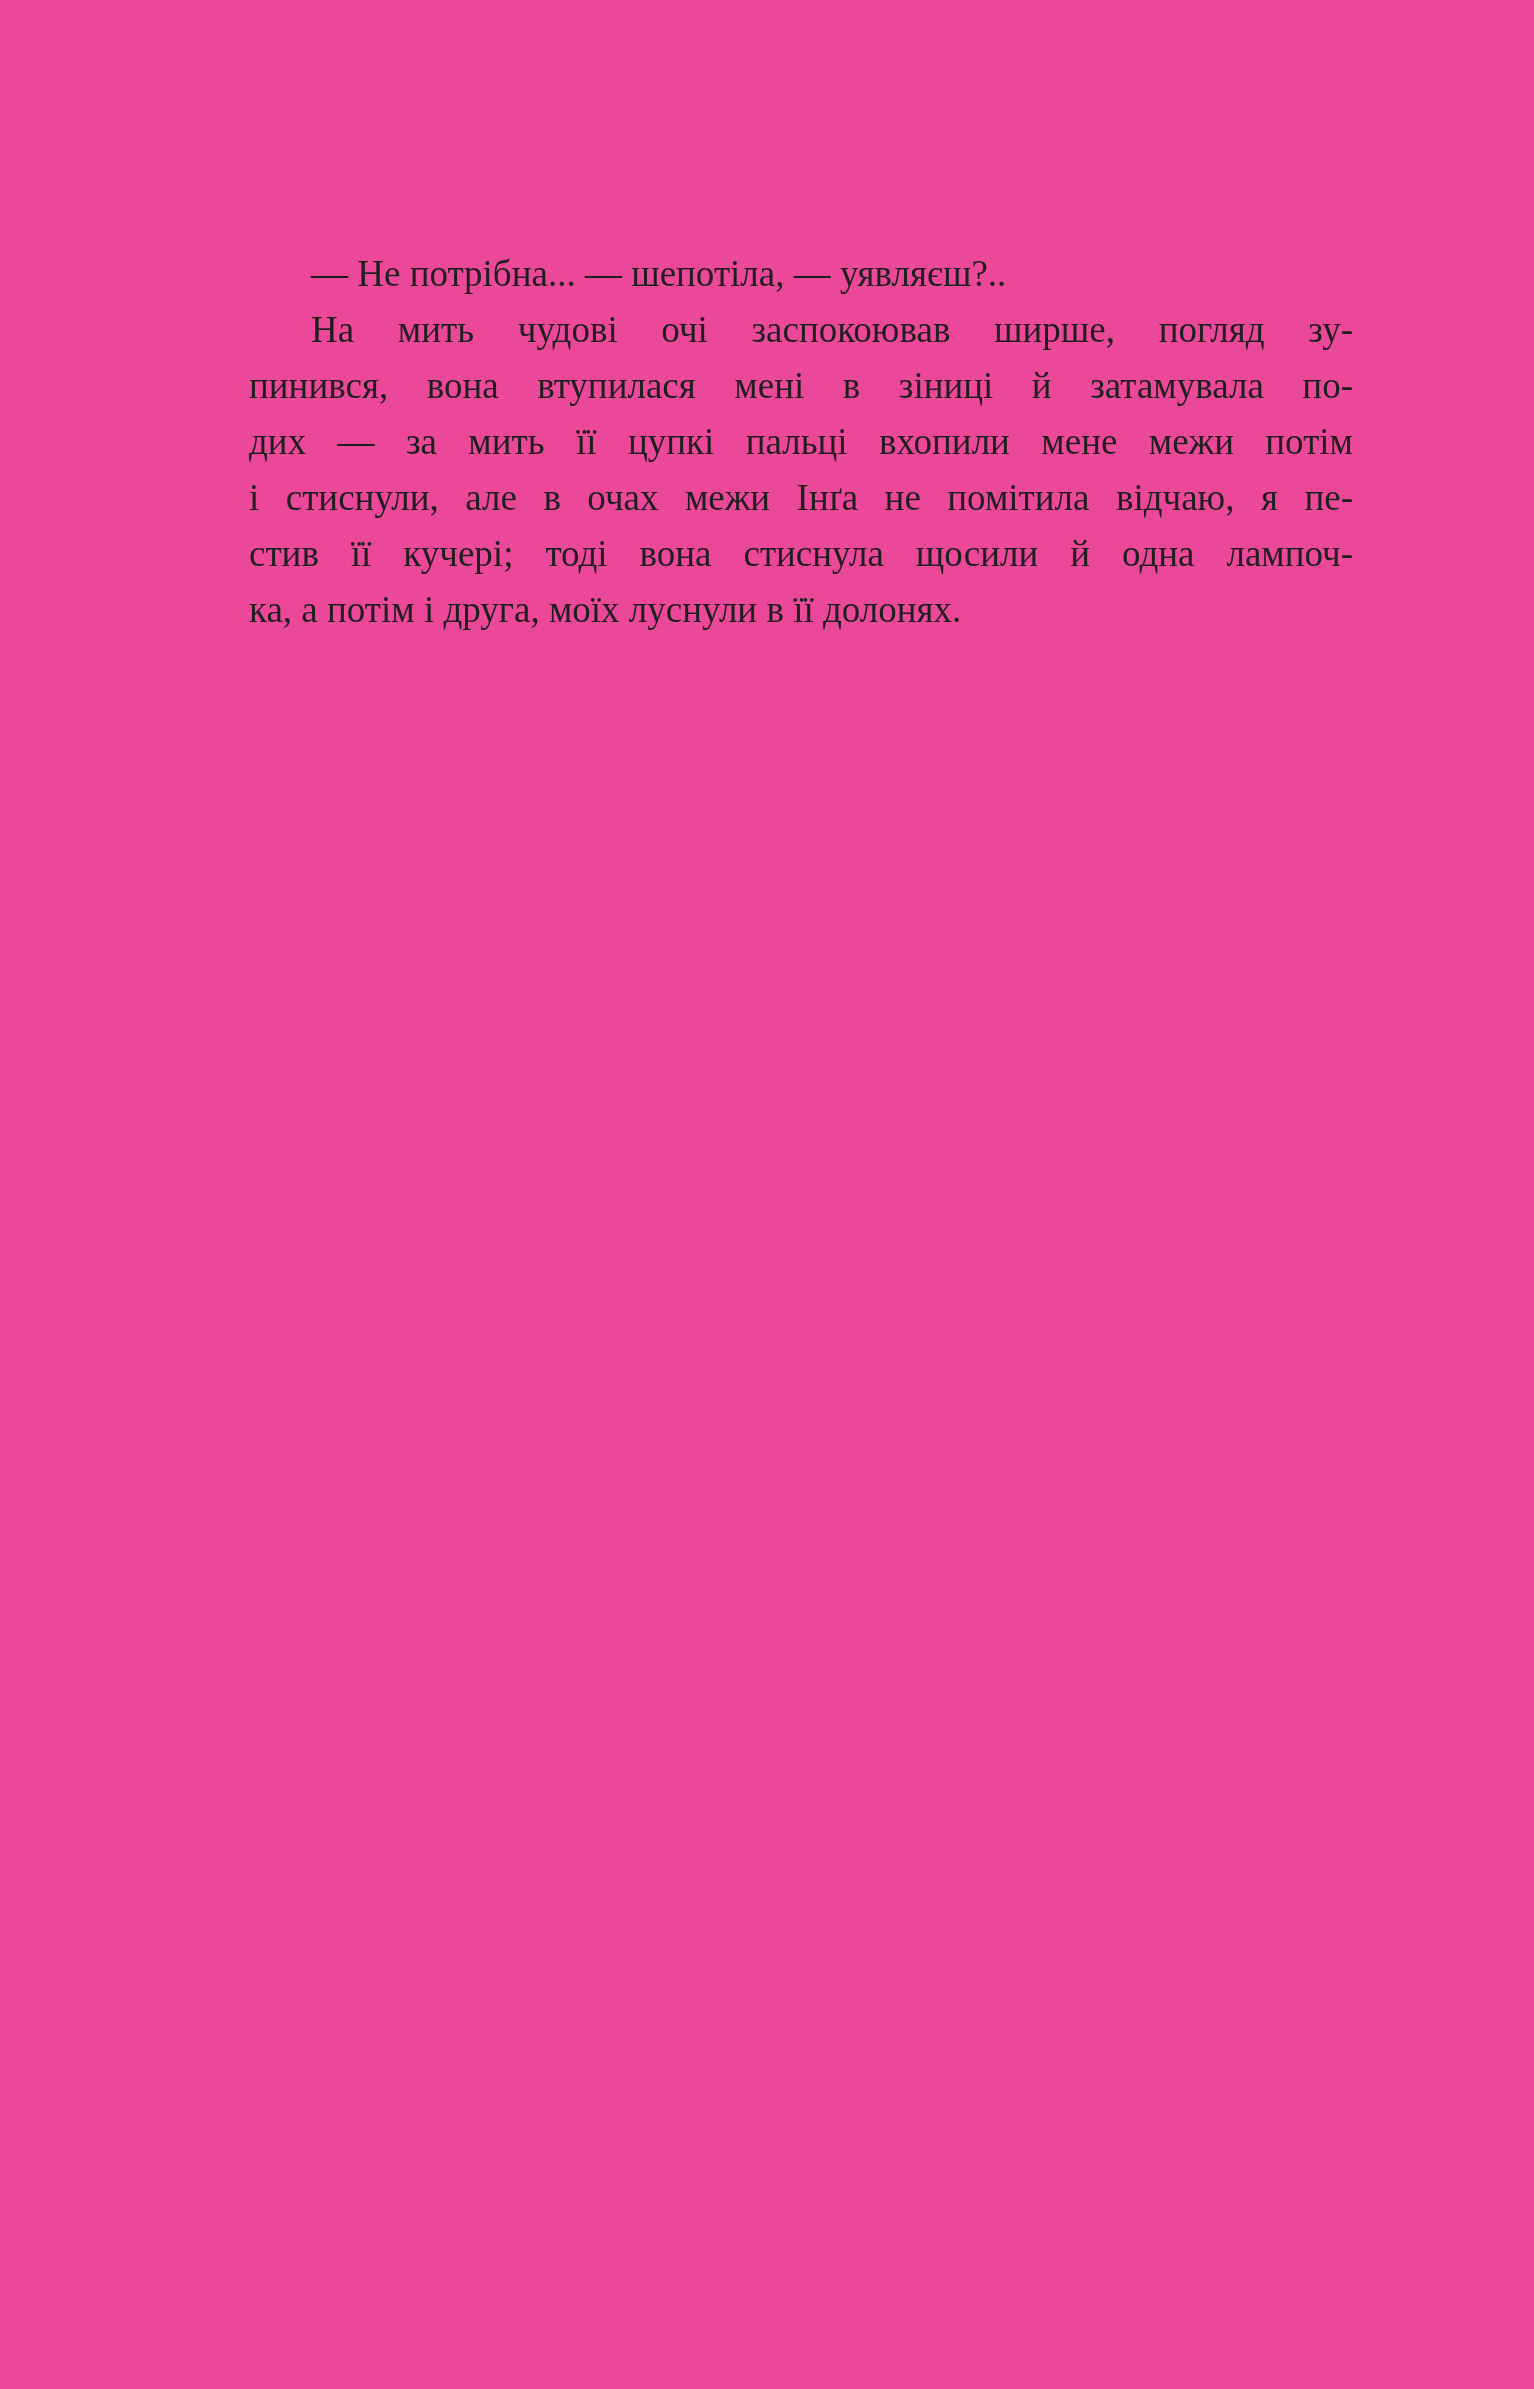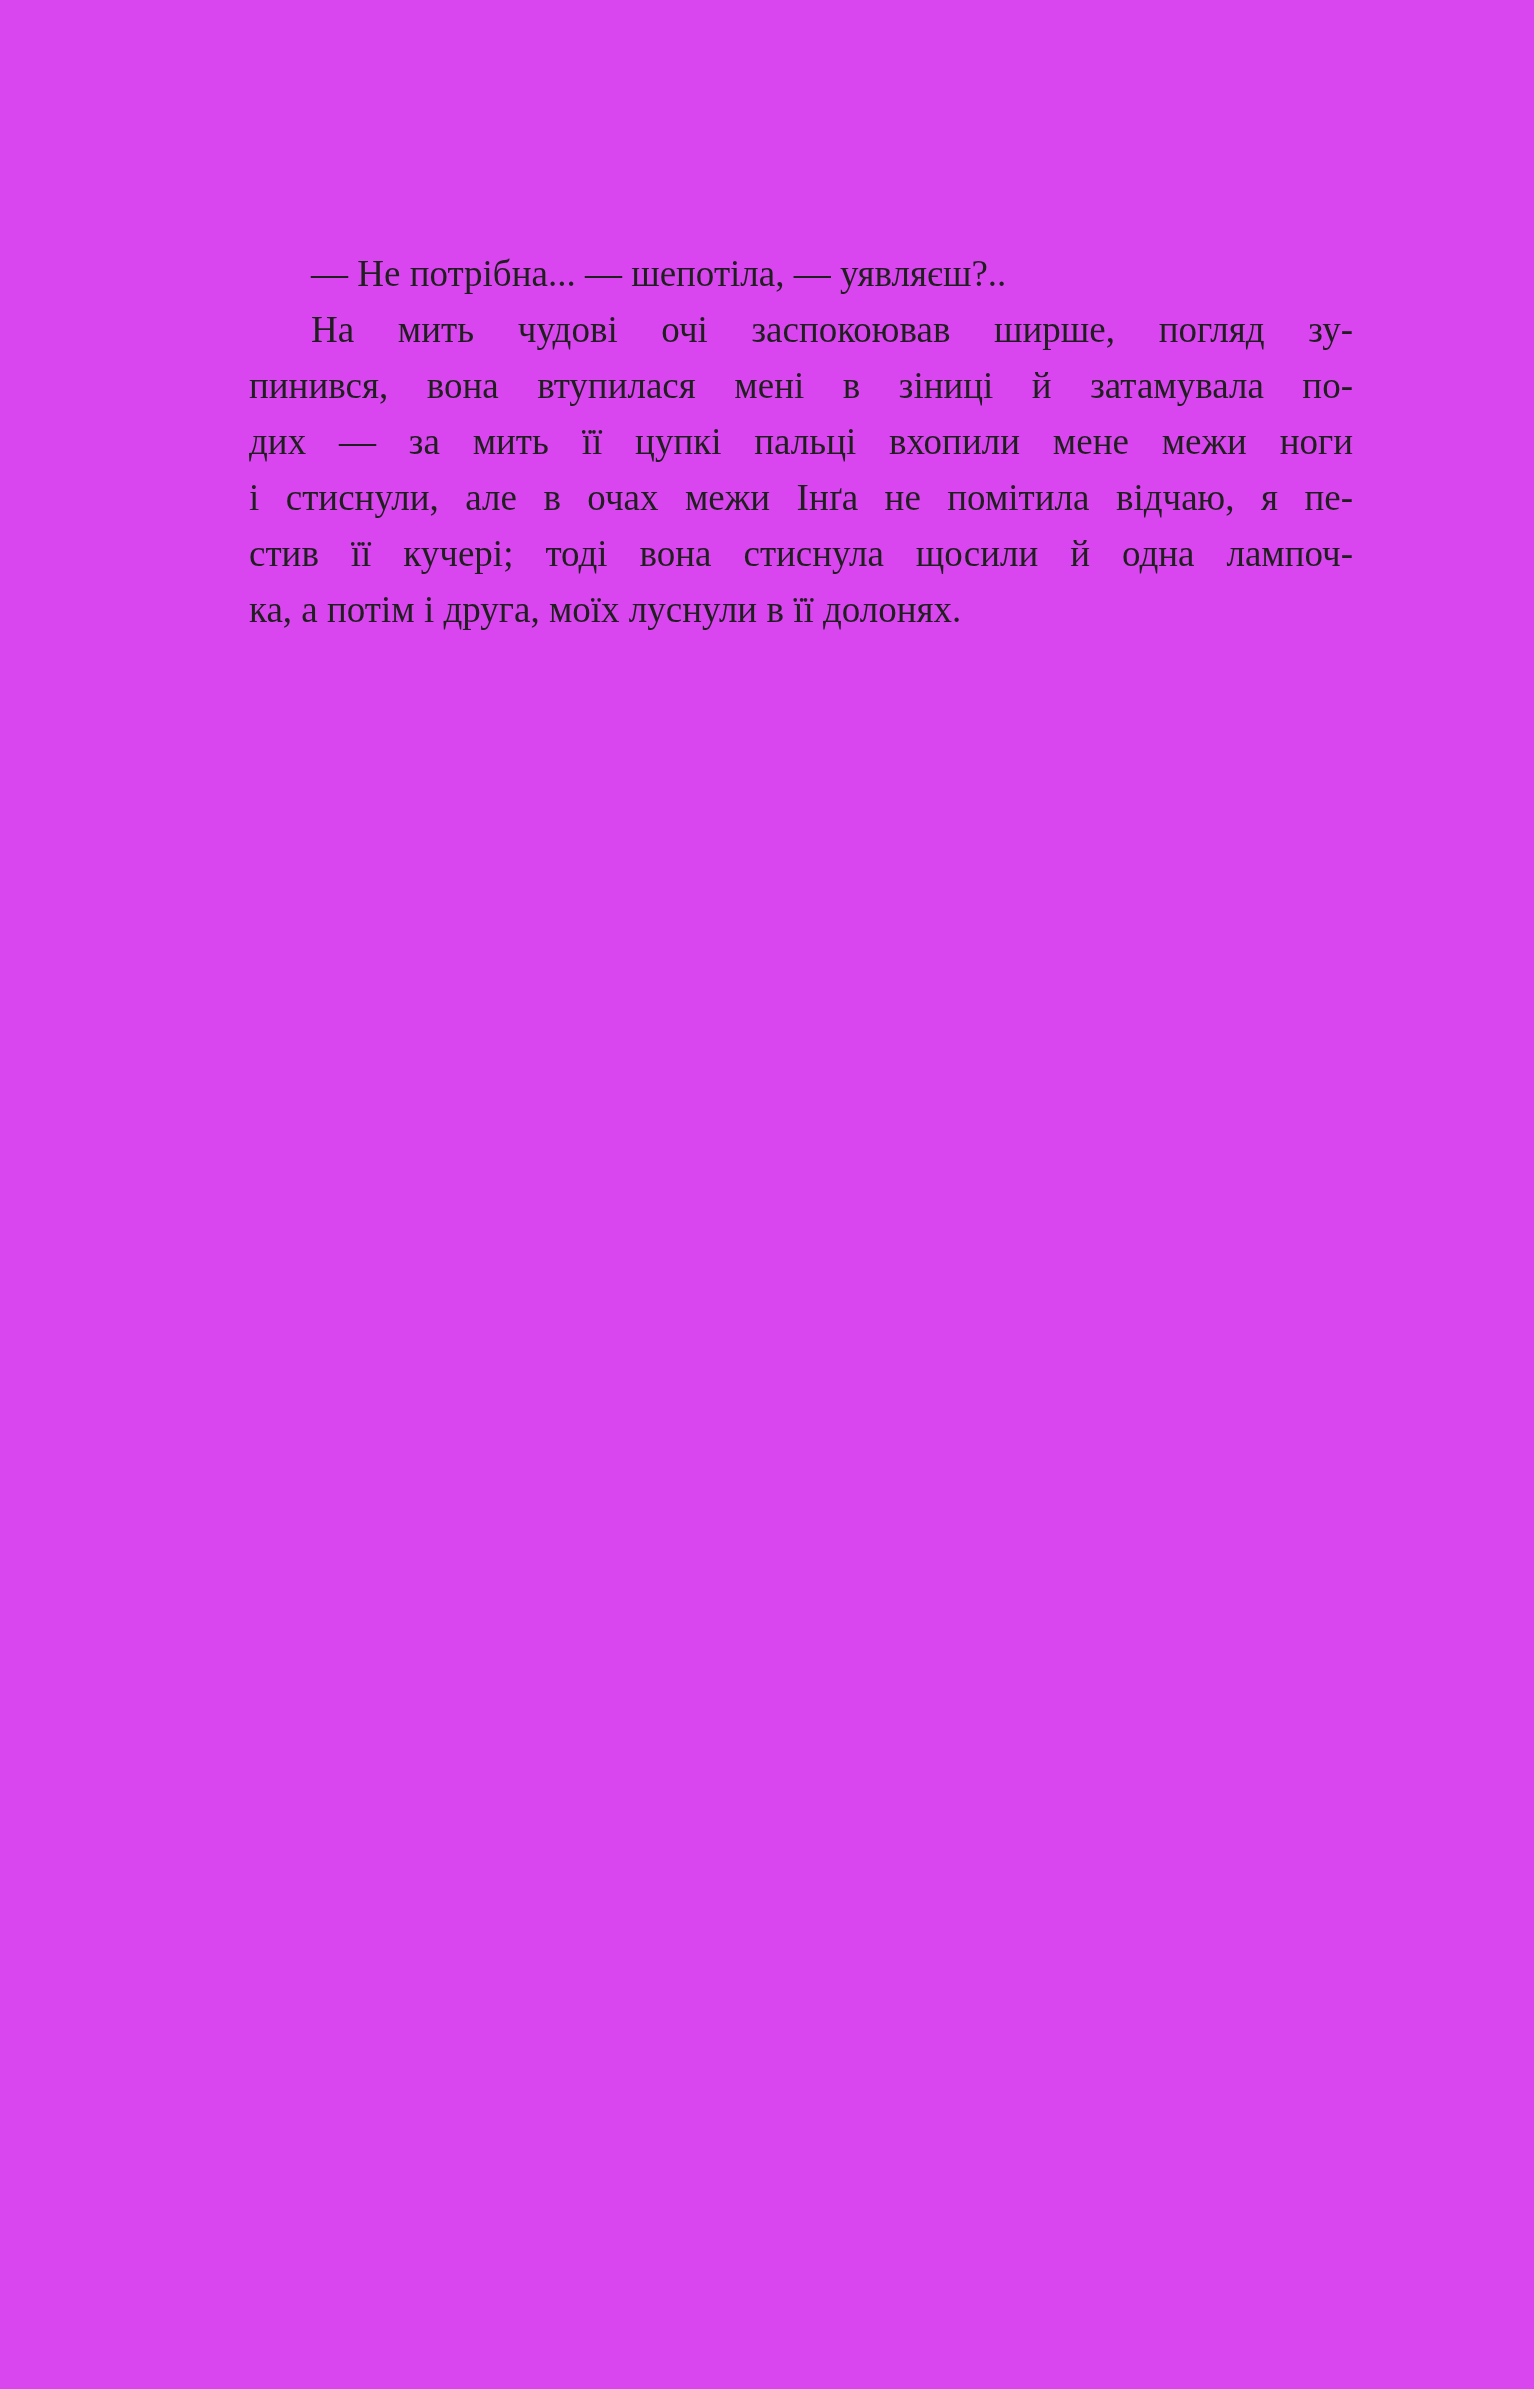--- a/index.html
+++ b/index.html
@@ -4,21 +4,21 @@
 <style>
   html, body {
     margin: 0;
     padding: 0;
     background: #ffffff;
   }
   .book-page {
     position: relative;
     width: 1535px;
     height: 2389px;
-    background: #d946ef;
+    background: #ec4899;
     overflow: hidden;
   }
   .text-block {
     position: absolute;
     left: 249px;
     top: 246px;
     width: 1104px;
     font-family: "Liberation Serif", "DejaVu Serif", serif;
     font-size: 37px;
     line-height: 56px;
@@ -47,21 +47,21 @@
   <div class="text-block">
 
     <div class="paragraph">
       <div class="line indent last">— Не потрібна... — шепотіла, — уявляєш?..</div>
     </div>
 
 
     <div class="paragraph">
       <div class="line indent">На мить чудові очі заспокоював ширше, погляд зу-</div>
       <div class="line">пинився, вона втупилася мені в зіниці й затамувала по-</div>
-      <div class="line">дих — за мить її цупкі пальці вхопили мене межи ноги</div>
+      <div class="line">дих — за мить її цупкі пальці вхопили мене межи потім</div>
       <div class="line">і стиснули, але в очах межи Інґа не помітила відчаю, я пе-</div>
       <div class="line">стив її кучері; тоді вона стиснула щосили й одна лампоч-</div>
       <div class="line last">ка, а потім і друга, моїх луснули в її долонях.</div>
     </div>
 
   </div>
 </div>
 
 
 </body></html>

